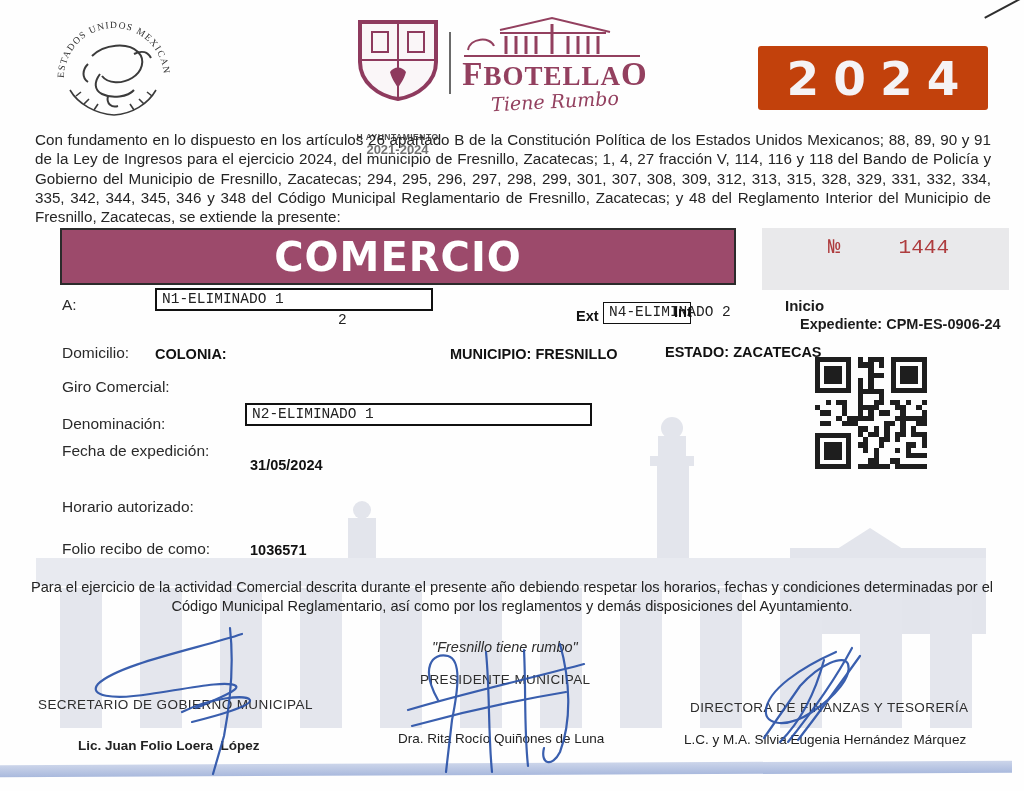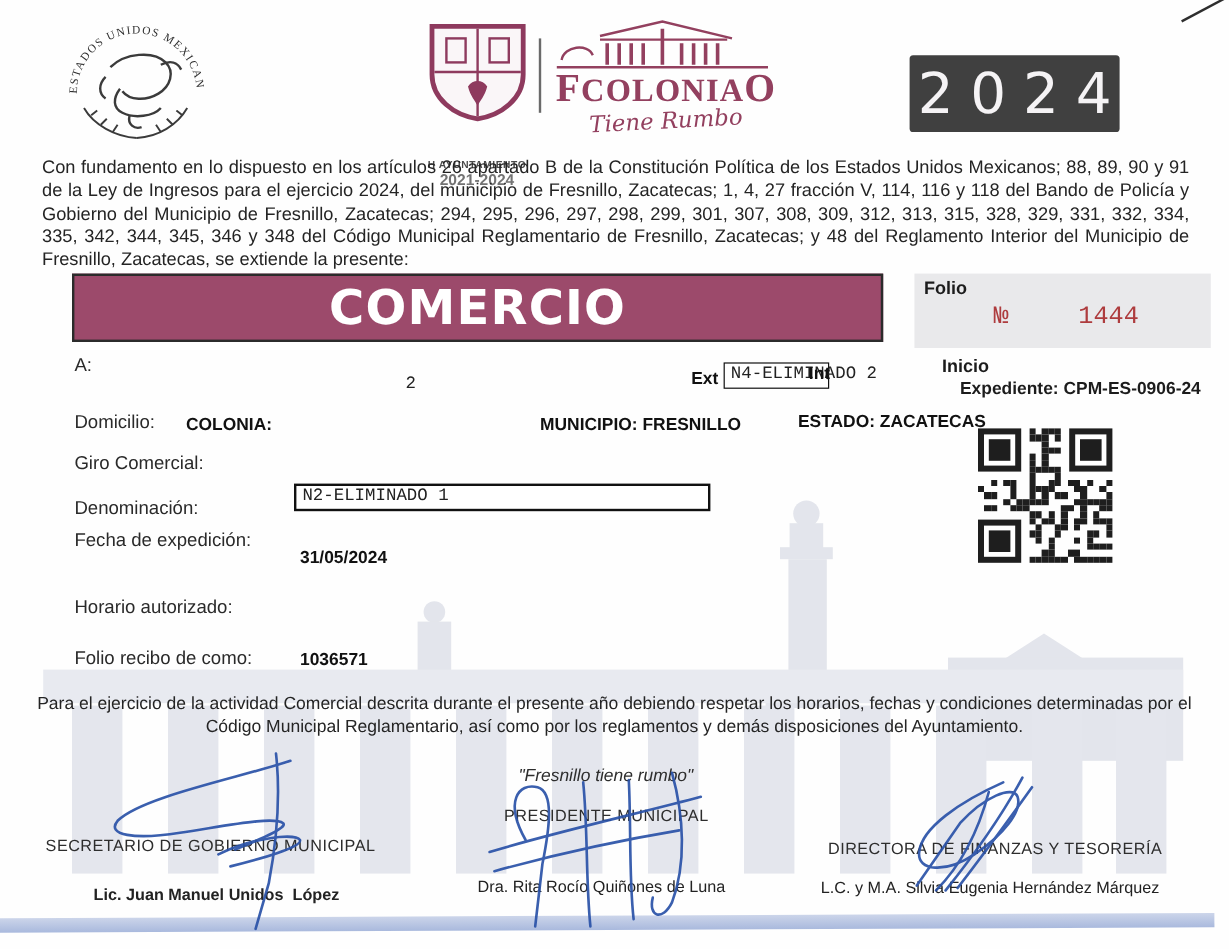--- a/index.html
+++ b/index.html
@@ -5,22 +5,22 @@
   * { margin:0; padding:0; box-sizing:border-box; }
   html,body { width:1024px; height:791px; }
   body { font-family:"Liberation Sans", sans-serif; background:#ffffff; position:relative; overflow:hidden; color:#1c1c1c; }
   .page { position:absolute; inset:0; width:1024px; height:791px; background:#fefefe; }
   .abs { position:absolute; }
   .z-wm { z-index:0; }
   .z-content { z-index:2; }
   .z-sig { z-index:5; pointer-events:none; }
 
   
-  .year-badge { left:758px; top:46px; width:175px; height:64px; background:#404040; border-radius:3px;
-    display:flex; align-items:center; justify-content:center; color:#f5f3f5; font-size:47px; font-weight:normal;
+  .year-badge { left:758px; top:46px; width:230px; height:64px; background:#c2410c; border-radius:3px;
+    display:flex; align-items:center; justify-content:center; color:#f5f3f5; font-size:47px; font-weight:bold;
     letter-spacing:14px; padding-left:14px; font-family:"DejaVu Sans", sans-serif; }
   .divider-v { left:449px; top:32px; width:2px; height:62px; background:#6a6a6a; }
   .shield-caption { left:345px; top:100px; width:105px; text-align:center; color:#4a4a4a; }
   .shield-caption .l1 { font-size:8.5px; font-weight:bold; letter-spacing:.5px;margin-top:32px; }
   .shield-caption .l2 { font-size:13px; font-weight:bold; color:#737373; }
   .fresnillo-wordmark { left:455px; top:56px; width:200px; text-align:center; color:#93405f;
     font-family:"Liberation Serif", serif; font-weight:bold; font-size:27px; letter-spacing:1px; }
   .fresnillo-wordmark .big { font-size:33px; }
   .fresnillo-slogan { left:470px; top:90px; width:170px; text-align:center; color:#93405f;
     font-family:"DejaVu Serif", serif; font-style:italic; font-size:19px; transform:rotate(-3deg); }
@@ -152,42 +152,42 @@
         <line x1="92" y1="8" x2="92" y2="38"></line>
         <line x1="108" y1="20" x2="108" y2="38"></line>
           <line x1="118" y1="20" x2="118" y2="38"></line>
         <line x1="128" y1="20" x2="128" y2="38"></line>
           <line x1="138" y1="20" x2="138" y2="38"></line>
       </g>
       <line x1="40" y1="17" x2="146" y2="17"></line>
       <line x1="4" y1="40" x2="180" y2="40"></line>
     </g>
   </svg>
-  <div class="abs z-content fresnillo-wordmark"><span class="big">F</span><span>COLONIA</span><span class="big">O</span></div>
+  <div class="abs z-content fresnillo-wordmark"><span class="big">F</span><span>BOTELLA</span><span class="big">O</span></div>
   <div class="abs z-content fresnillo-slogan">Tiene Rumbo</div>
 
   <div class="abs z-content year-badge">2024</div>
   <div class="abs scan-line z-content"></div>
 
   <div class="abs z-content legal">Con fundamento en lo dispuesto en los artículos 26 apartado B de la Constitución Política de los Estados Unidos Mexicanos; 88, 89, 90 y 91 de la Ley de Ingresos para el ejercicio 2024, del municipio de Fresnillo, Zacatecas; 1, 4, 27 fracción V, 114, 116 y 118 del Bando de Policía y Gobierno del Municipio de Fresnillo, Zacatecas; 294, 295, 296, 297, 298, 299, 301, 307, 308, 309, 312, 313, 315, 328, 329, 331, 332, 334, 335, 342, 344, 345, 346 y 348 del Código Municipal Reglamentario de Fresnillo, Zacatecas; y 48 del Reglamento Interior del Municipio de Fresnillo, Zacatecas, se extiende la presente:</div>
 
   <div class="abs z-content banner">
     <span class="main">COMERCIO</span>
   </div>
   <div class="abs z-content folio-box">
-    <div class="folio-label">Folio</div>
     <div class="folio-num-row">
       <span>№</span>
       <span>1444</span>
     </div>
   </div>
   <div class="abs z-content inicio-label">Inicio</div>
   <div class="abs z-content expediente">Expediente: CPM-ES-0906-24</div>
 
   <div class="abs z-content flabel" style="left:62px;top:296px">A:</div>
+  <div class="abs z-content redact-box" style="left:155px;top:288px;width:278px;height:23px">N1-ELIMINADO 1</div>
   <div class="abs z-content mono" style="left:338px;top:312px">2</div>
 
   <div class="abs z-content fvalue" style="left:576px;top:308px;font-size:14.5px">Ext</div>
   <div class="abs z-content redact-box" style="left:603px;top:302px;width:88px;height:22px;border-width:1.5px">N4-ELIMINADO 2</div>
   <div class="abs z-content fvalue" style="left:674px;top:304px;font-size:14.5px;background:transparent">Int</div>
 
   <div class="abs z-content flabel" style="left:62px;top:344px">Domicilio:</div>
   <div class="abs z-content fvalue" style="left:155px;top:346px;font-size:14.5px">COLONIA:</div>
   <div class="abs z-content fvalue" style="left:450px;top:346px;font-size:14.5px">MUNICIPIO: FRESNILLO</div>
   <div class="abs z-content fvalue" style="left:665px;top:344px;font-size:14.5px">ESTADO: ZACATECAS</div>
@@ -335,21 +335,21 @@
     <div class="qr-finder qr-tl"></div>
     <div class="qr-finder qr-tr"></div>
     <div class="qr-finder qr-bl"></div>
   </div>
 
   <div class="abs z-content conditions">Para el ejercicio de la actividad Comercial descrita durante el presente año debiendo respetar los horarios, fechas y condiciones determinadas por el Código Municipal Reglamentario, así como por los reglamentos y demás disposiciones del Ayuntamiento.</div>
 
   <div class="abs z-content slogan-quote" style="left:432px;top:639px">"Fresnillo tiene rumbo"</div>
 
   <div class="abs z-content sig-title" style="left:38px;top:697px">SECRETARIO DE GOBIERNO MUNICIPAL</div>
-  <div class="abs z-content sig-name" style="left:78px;top:738px">Lic. Juan Manuel Unidos  López</div>
+  <div class="abs z-content sig-name" style="left:78px;top:738px">Lic. Juan Folio Loera  López</div>
 
   <div class="abs z-content sig-title" style="left:420px;top:672px">PRESIDENTE MUNICIPAL</div>
   <div class="abs z-content sig-name" style="left:398px;top:731px;font-weight:normal">Dra. Rita Rocío Quiñones de Luna</div>
 
   <div class="abs z-content sig-title" style="left:690px;top:700px">DIRECTORA DE FINANZAS Y TESORERÍA</div>
   <div class="abs z-content sig-name" style="left:684px;top:732px;font-weight:normal">L.C. y M.A. Silvia Eugenia Hernández Márquez</div>
 
   <svg class="abs z-sig" width="1024" height="791" viewBox="0 0 1024 791">
     <g stroke="#2a52a8" stroke-width="2.2" fill="none" stroke-linecap="round" opacity="0.92">
       <g>

